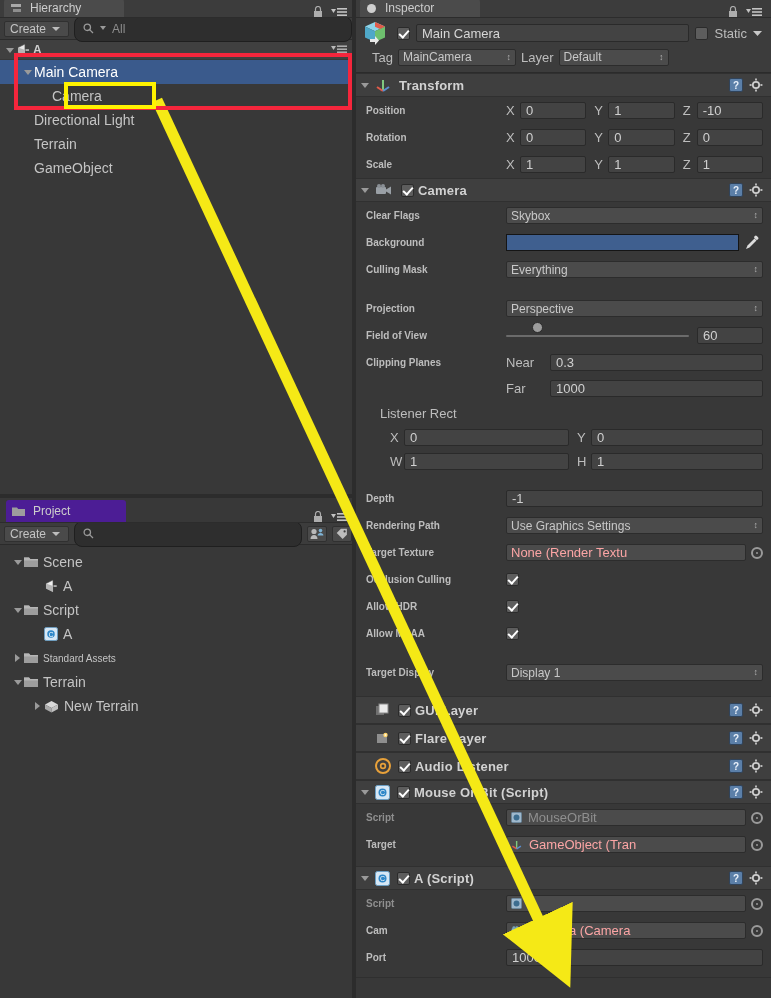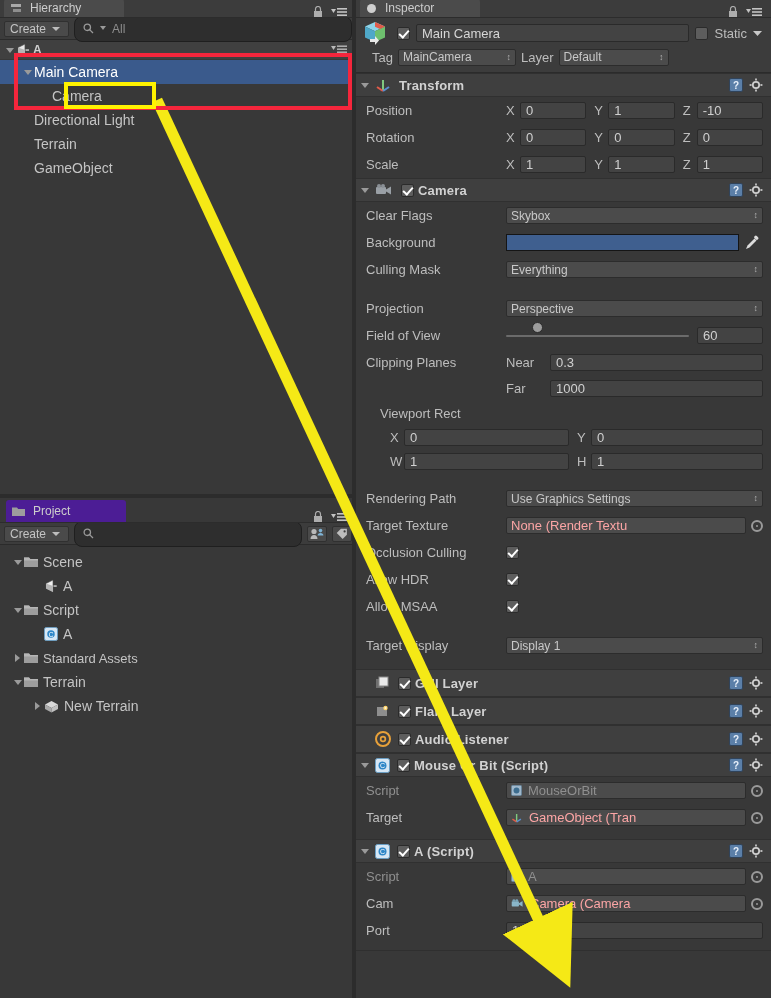--- a/index.html
+++ b/index.html
@@ -122,21 +122,21 @@
   .comp-title { font-weight: bold; font-size: 13px; color: #d2d2d2; letter-spacing: .2px;}
   .comp-right { margin-left: auto; display: flex; align-items: center; gap: 6px; }
   .help-ic {
     width: 14px; height: 14px; background: #5b7fa8;
     border: 1px solid #30435a; border-radius: 2px;
     color: #e8f0fa; font-size: 10px; font-weight: bold;
     display: flex; align-items: center; justify-content: center;
   }
 
   .prop { display: flex; align-items: center; height: 27px; padding: 0 8px 0 10px; gap: 0; }
-  .prop .pname { width: 140px; flex: 0 0 140px; color: #bdbdbd; font-size: 13px; }
+  .prop .pname { width: 140px; flex: 0 0 140px; color: #bdbdbd; font-size: 10px; font-weight: bold; }
   .field {
     height: 17px; background: #434343;
     border: 1px solid #2a2a2a; border-radius: 2px;
     display: flex; align-items: center; padding: 0 5px;
     color: #d0d0d0; font-size: 13px; overflow: hidden; white-space: nowrap;
   }
   .axis { color: #bdbdbd; font-size: 13px; width: 14px; flex: 0 0 14px; }
 
   .objfield {
     height: 17px; background: #4b4b4b;
@@ -387,21 +387,21 @@
           <span style="font-size: 14px;">A</span>
         </div>
         <div class="row" style="padding-left: 12px; height: 24px;">
           <span class="tri right"></span>
           <span class="ic" style="margin-right: 5px;">
             <svg width="14" height="12" viewBox="0 0 14 12">
               <path d="M0 1.5 h5 l1.3 1.5 H14 V11 H0 Z" fill="#9d9d9d"></path>
               <path d="M0 1.5 h5 l1.3 1.5 H14 V4.4 H0 Z" fill="#b6b6b6"></path>
             </svg>
           </span>
-          <span style="font-size: 13px;">Standard Assets</span>
+          <span style="font-size: 10px;">Standard Assets</span>
         </div>
         <div class="row" style="padding-left: 12px; height: 24px;">
           <span class="tri down"></span>
           <span class="ic" style="margin-right: 5px;">
             <svg width="14" height="12" viewBox="0 0 14 12">
               <path d="M0 1.5 h5 l1.3 1.5 H14 V11 H0 Z" fill="#9d9d9d"></path>
               <path d="M0 1.5 h5 l1.3 1.5 H14 V4.4 H0 Z" fill="#b6b6b6"></path>
             </svg>
           </span>
           <span style="font-size: 14px;">Terrain</span>
@@ -650,21 +650,21 @@
     </div>
     <div class="prop" style="height:25px;">
       <span class="pname"></span>
       <span class="lbl" style="width:44px;">Far</span>
       <span class="field" style="flex:1;">
         <span>1000</span>
       </span>
     </div>
 
     <div class="prop" style="height:24px;">
-      <span class="lbl" style="padding-left:14px;">Viewport Rect</span>
+      <span class="lbl" style="padding-left:14px;">Listener Rect</span>
     </div>
     <div class="prop" style="height:24px; padding-left:34px;">
       <span class="axis">X</span>
       <span class="field" style="width:165px;">
         <span>0</span>
       </span>
       <span class="axis" style="margin-left:8px;">Y</span>
       <span class="field" style="flex:1;">
         <span>0</span>
       </span>
@@ -675,20 +675,26 @@
         <span>1</span>
       </span>
       <span class="axis" style="margin-left:8px;">H</span>
       <span class="field" style="flex:1;">
         <span>1</span>
       </span>
     </div>
 
     <div style="height:12px;"></div>
 
+    <div class="prop">
+      <span class="pname">Depth</span>
+      <span class="field" style="flex:1;">
+        <span>-1</span>
+      </span>
+    </div>
     <div class="prop">
       <span class="pname">Rendering Path</span>
       <span class="dd" style="flex:1;">
         <span>Use Graphics Settings</span>
         <span class="arrows">↕</span>
       </span>
     </div>
     <div class="prop">
       <span class="pname">Target Texture</span>
       <span style="flex:1; display:flex; align-items:center; gap:5px;">

